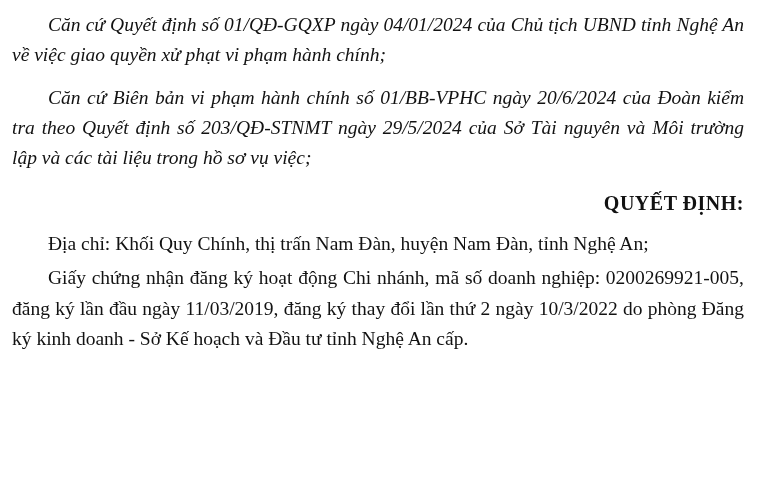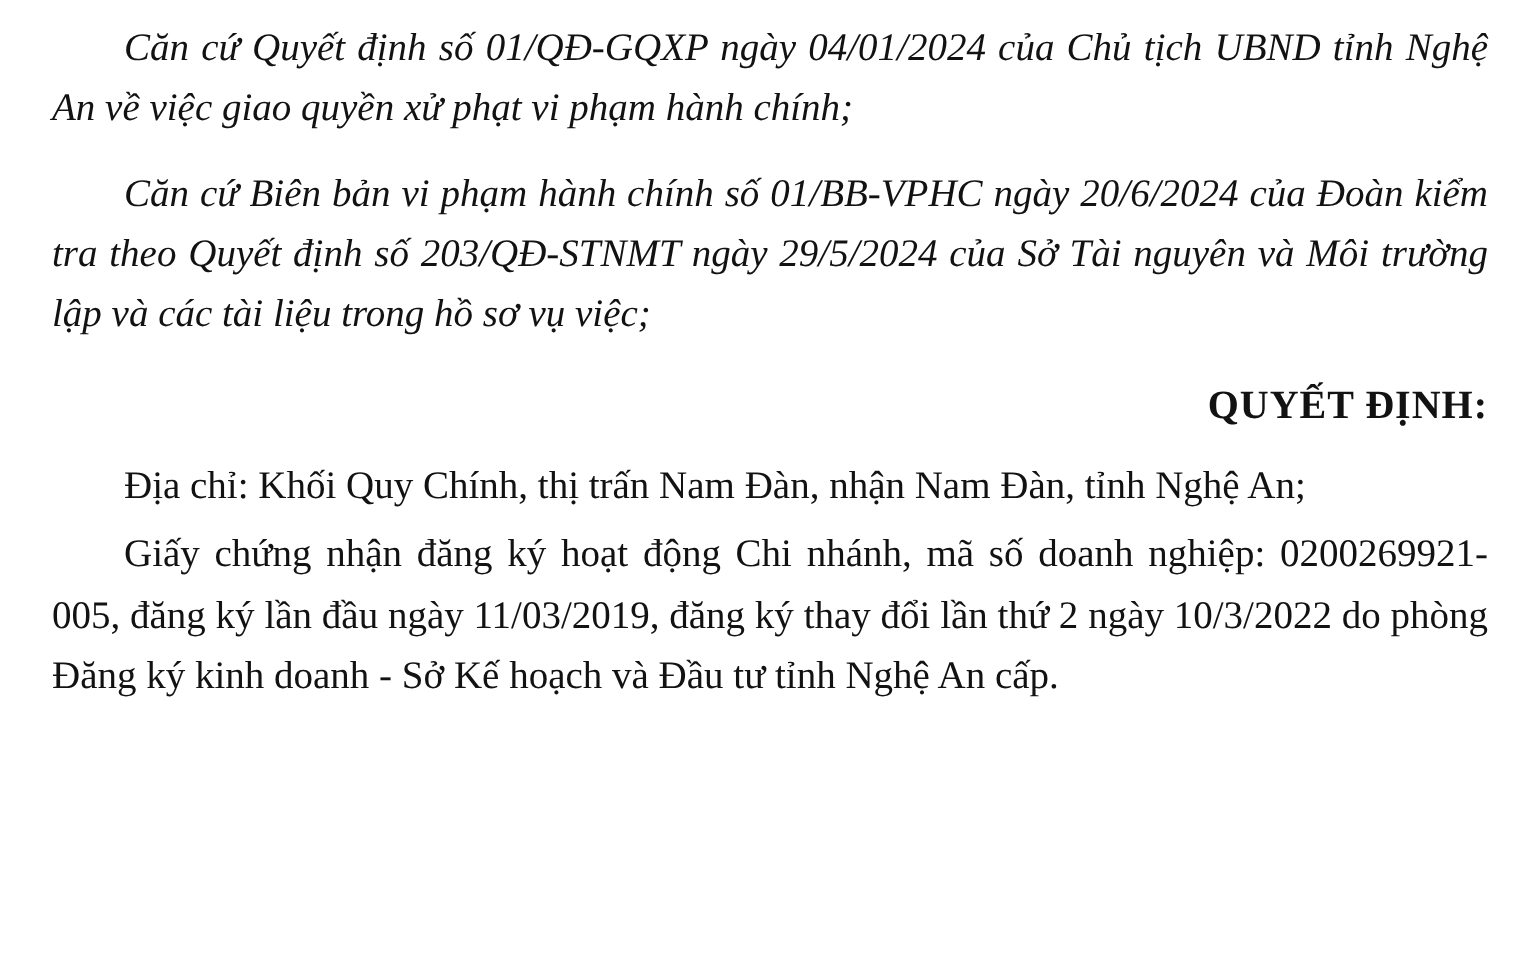--- a/index.html
+++ b/index.html
@@ -12,21 +12,21 @@
     height: 487px;
     overflow: hidden;
     font-family: "Liberation Serif", serif;
     color: #121212;
   }
   .page {
     position: relative;
     width: 770px;
     height: 487px;
     box-sizing: border-box;
-    padding: 8px 26px 0 26px;
+    padding: 8px 26px 0 12px;
   }
   .para {
     font-style: italic;
     font-size: 19.5px;
     line-height: 1.52;
     text-align: justify;
     text-justify: inter-word;
     margin: 0 0 2px 0;
   }
   .para .indent {
@@ -70,20 +70,20 @@
   <p class="para block-2">
     <span class="indent"></span><span>Căn cứ Biên bản vi phạm hành chính số 01/BB-VPHC ngày 20/6/2024 của Đoàn kiểm tra theo Quyết định số 203/QĐ-STNMT ngày 29/5/2024 của Sở Tài nguyên và Môi trường lập và các tài liệu trong hồ sơ vụ việc;</span>
   </p>
 
 
   <div class="heading">QUYẾT ĐỊNH:</div>
 
 
 
   <p class="body-para">
-    <span class="indent"></span><span>Địa chỉ: Khối Quy Chính, thị trấn Nam Đàn, nhận Nam Đàn, tỉnh Nghệ An;</span>
+    <span class="indent"></span><span>Địa chỉ: Khối Quy Chính, thị trấn Nam Đàn, huyện Nam Đàn, tỉnh Nghệ An;</span>
   </p>
 
   <p class="body-para">
     <span class="indent"></span><span>Giấy chứng nhận đăng ký hoạt động Chi nhánh, mã số doanh nghiệp: 0200269921-005, đăng ký lần đầu ngày 11/03/2019, đăng ký thay đổi lần thứ 2 ngày 10/3/2022 do phòng Đăng ký kinh doanh - Sở Kế hoạch và Đầu tư tỉnh Nghệ An cấp.</span>
   </p>
 
 </div>
 
 </body></html>

